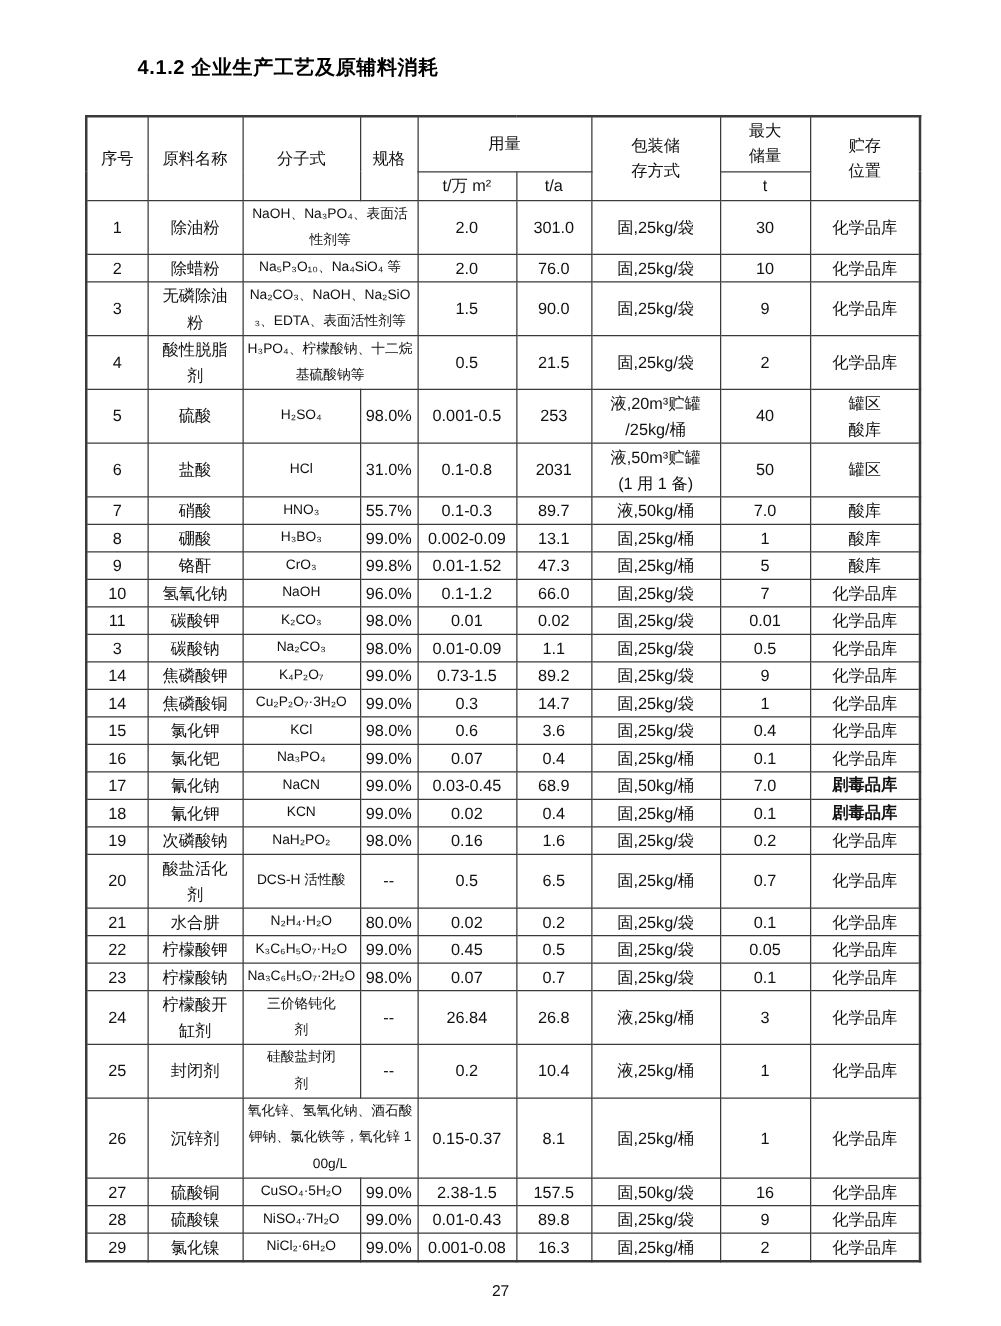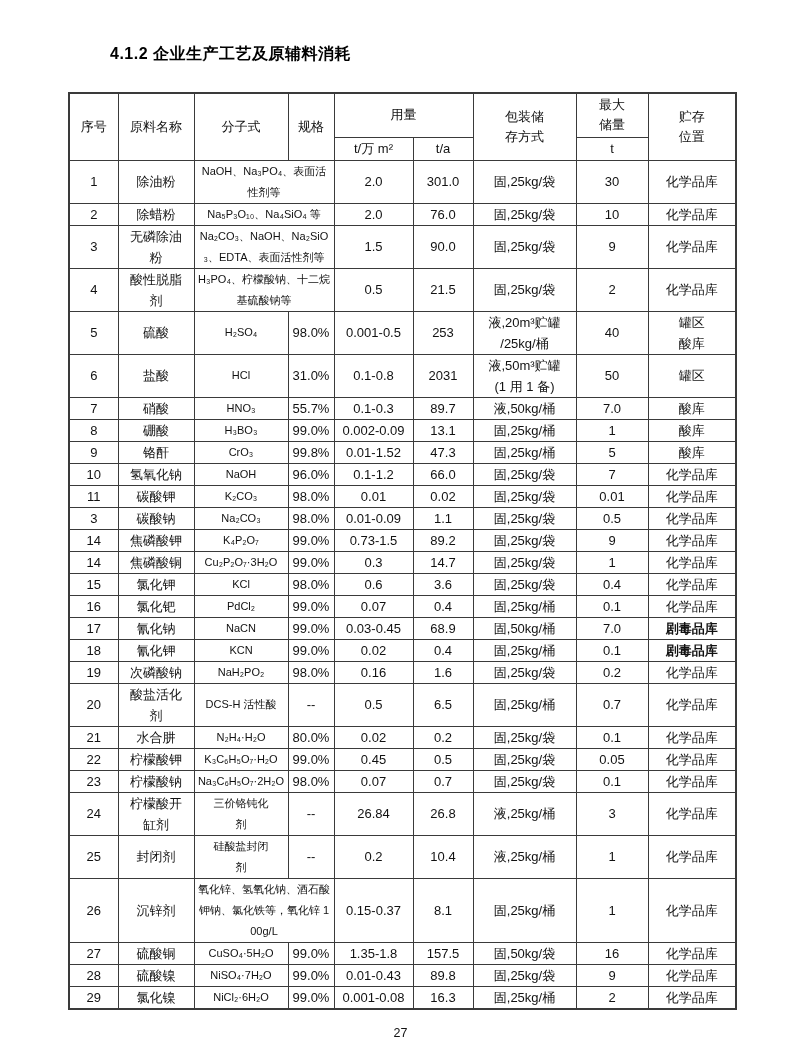--- a/index.html
+++ b/index.html
@@ -37,21 +37,21 @@
     overflow: hidden;
   }
   .materials thead th { line-height: 20px; }
   .materials thead tr.h-top th { height: 44px; }
   .materials thead tr.h-sub th { height: 23px; }
   .materials td.formula {
     font-size: 11px;
     word-break: break-all;
     text-align: center;
   }
-  .materials td.bold { font-weight: 700; }
+  .materials td.bold { font-weight: 700; font-family: Liberation Mono, monospace; }
 
   .page-number {
     position: absolute; left: 0; right: 0; top: 1026px;
     text-align: center;
     font-size: 12.5px;
     color: #111;
   }
 </style>
 </head>
 <body>
@@ -255,21 +255,21 @@
           <td>98.0%</td>
           <td>0.6</td>
           <td>3.6</td>
           <td>固,25kg/袋</td>
           <td>0.4</td>
           <td>化学品库</td>
         </tr>
         <tr>
           <td>16</td>
           <td>氯化钯</td>
-          <td class="formula">PdCl₂</td>
+          <td class="formula">Na₃PO₄</td>
           <td>99.0%</td>
           <td>0.07</td>
           <td>0.4</td>
           <td>固,25kg/桶</td>
           <td>0.1</td>
           <td>化学品库</td>
         </tr>
         <tr>
           <td>17</td>
           <td>氰化钠</td>
@@ -381,21 +381,21 @@
           <td>8.1</td>
           <td>固,25kg/桶</td>
           <td>1</td>
           <td>化学品库</td>
         </tr>
         <tr>
           <td>27</td>
           <td>硫酸铜</td>
           <td class="formula">CuSO₄·5H₂O</td>
           <td>99.0%</td>
-          <td>1.35-1.8</td>
+          <td>2.38-1.5</td>
           <td>157.5</td>
           <td>固,50kg/袋</td>
           <td>16</td>
           <td>化学品库</td>
         </tr>
         <tr>
           <td>28</td>
           <td>硫酸镍</td>
           <td class="formula">NiSO₄·7H₂O</td>
           <td>99.0%</td>

